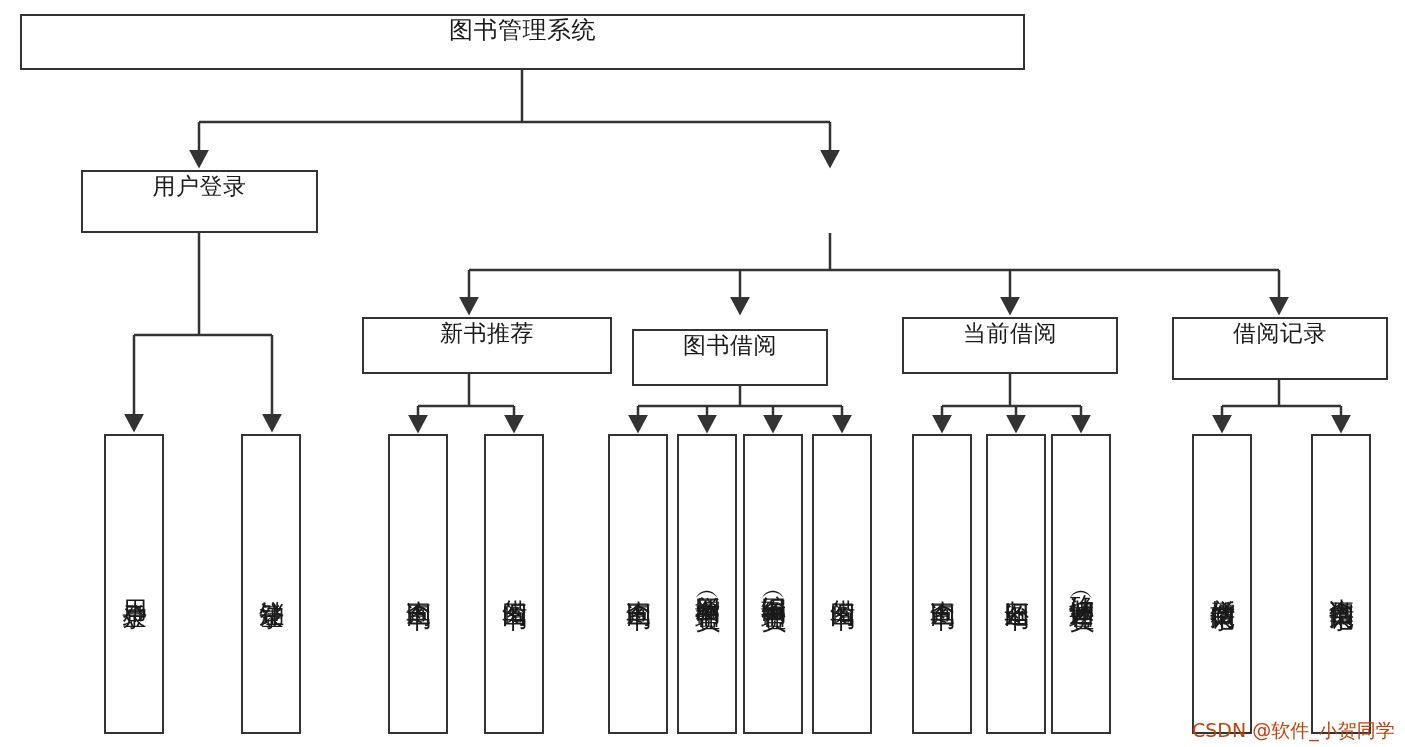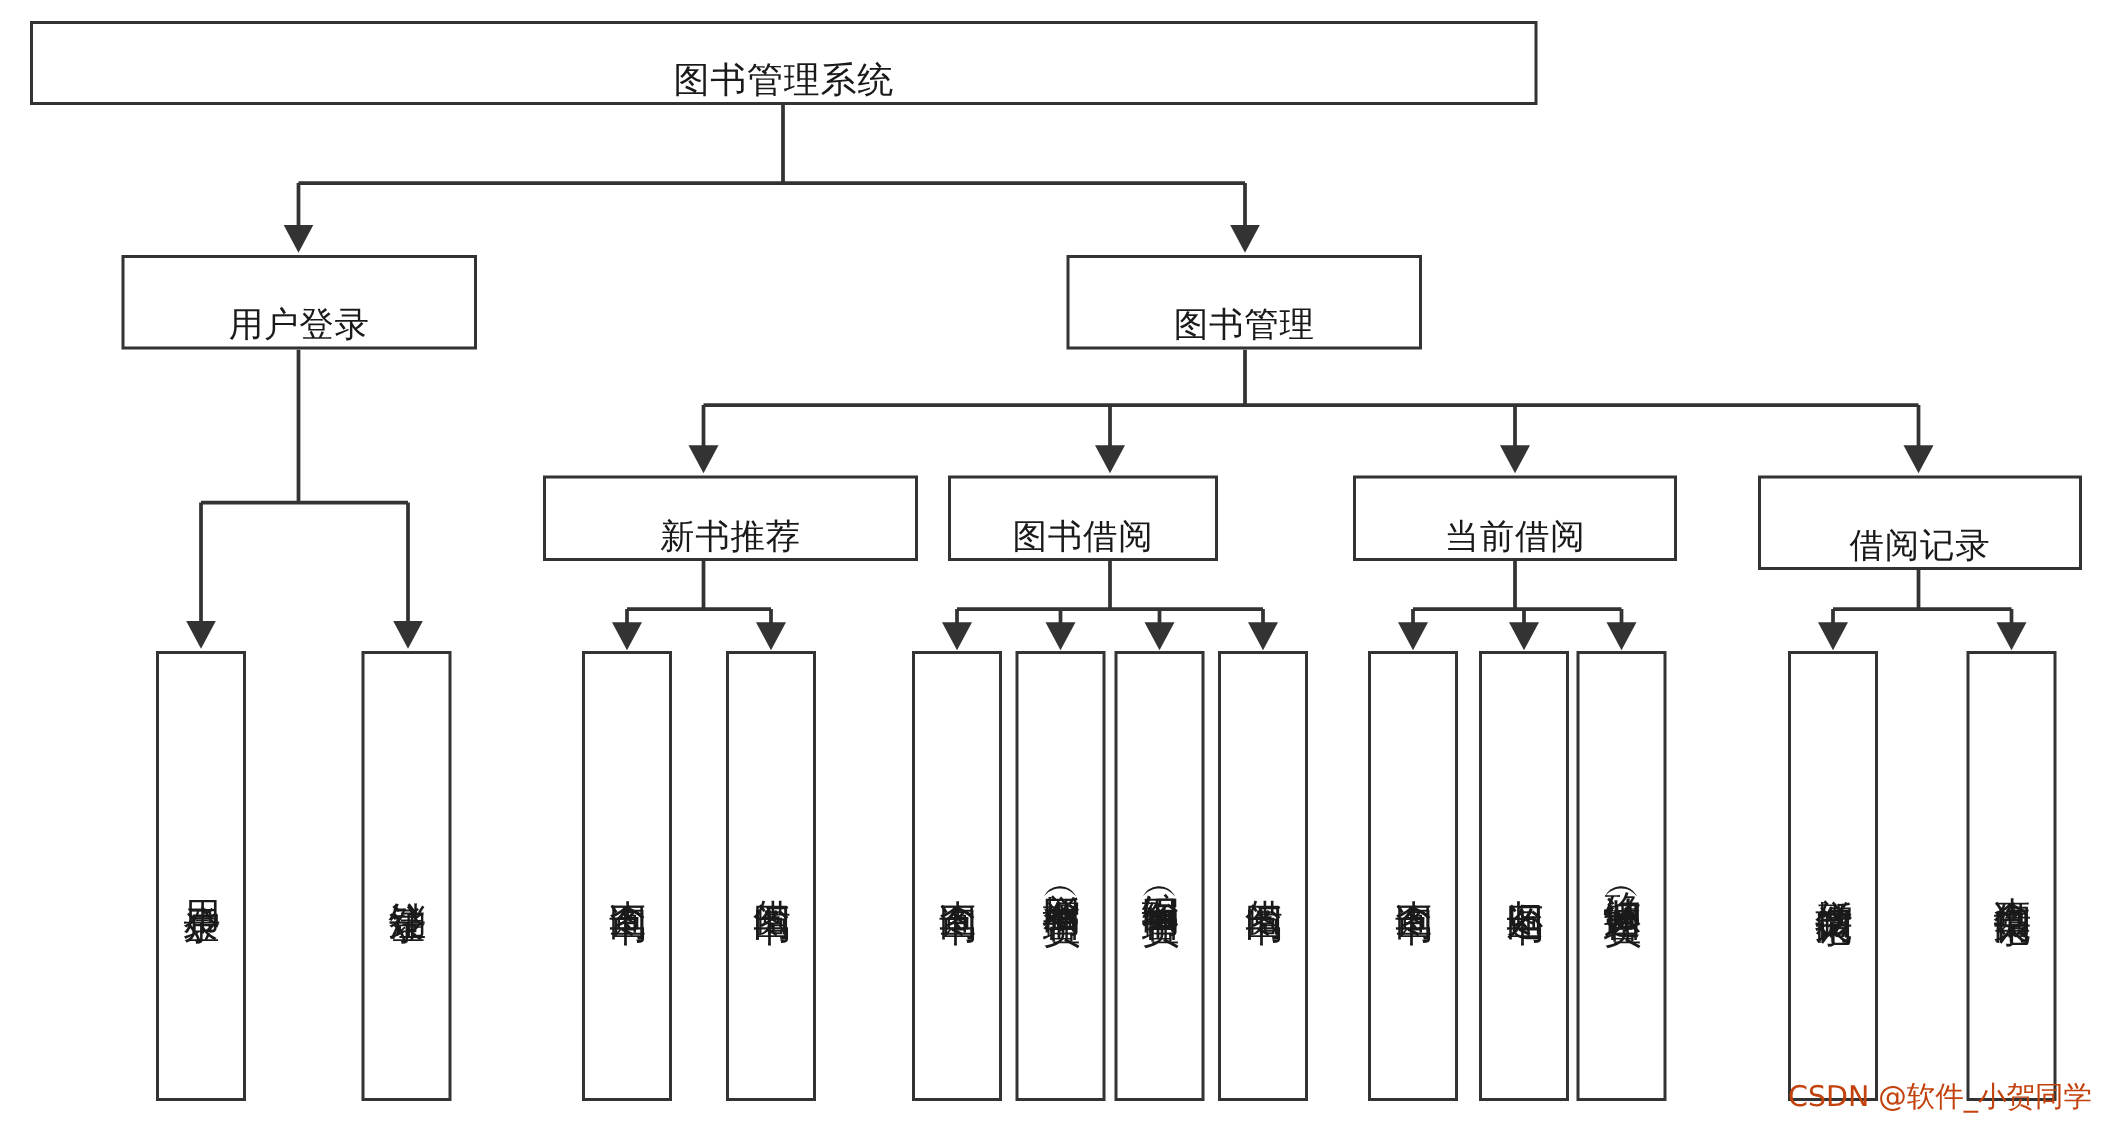--- a/index.html
+++ b/index.html
@@ -25,21 +25,21 @@
     width: 1405px;
     height: 747px;
     pointer-events: none;
   }
   .node {
     position: absolute;
     box-sizing: border-box;
     border: 2.5px solid #333333;
     background: #ffffff;
     display: flex;
-    align-items: flex-end;
+    align-items: flex-start;
     justify-content: center;
     color: #1a1a1a;
     z-index: 2;
   }
   .node-label {
     display: block;
     line-height: 1.22;
     letter-spacing: 0.5px;
     white-space: nowrap;
   }
@@ -127,28 +127,25 @@
     </g>
   </svg>
 
   <div class="node horiz root" style="left:20px; top:14px; width:1005px; height:56px;">
     <span class="node-label">图书管理系统</span>
   </div>
 
   <div class="node horiz" style="left:81px; top:170px; width:237px; height:63px;">
     <span class="node-label">用户登录</span>
   </div>
-  <div class="node horiz" style="left:711px; top:170px; width:237px; height:63px;">
-    <span class="node-label">图书管理</span>
-  </div>
 
   <div class="node horiz" style="left:362px; top:317px; width:250px; height:57px;">
     <span class="node-label">新书推荐</span>
   </div>
-  <div class="node horiz" style="left:632px; top:317px; width:180px; height:57px;">
+  <div class="node horiz" style="left:632px; top:329px; width:196px; height:57px;">
     <span class="node-label">图书借阅</span>
   </div>
   <div class="node horiz" style="left:902px; top:317px; width:216px; height:57px;">
     <span class="node-label">当前借阅</span>
   </div>
   <div class="node horiz" style="left:1172px; top:317px; width:216px; height:63px;">
     <span class="node-label">借阅记录</span>
   </div>
 
   <div class="node vert" style="left:104px; top:434px; width:60px; height:300px;">

